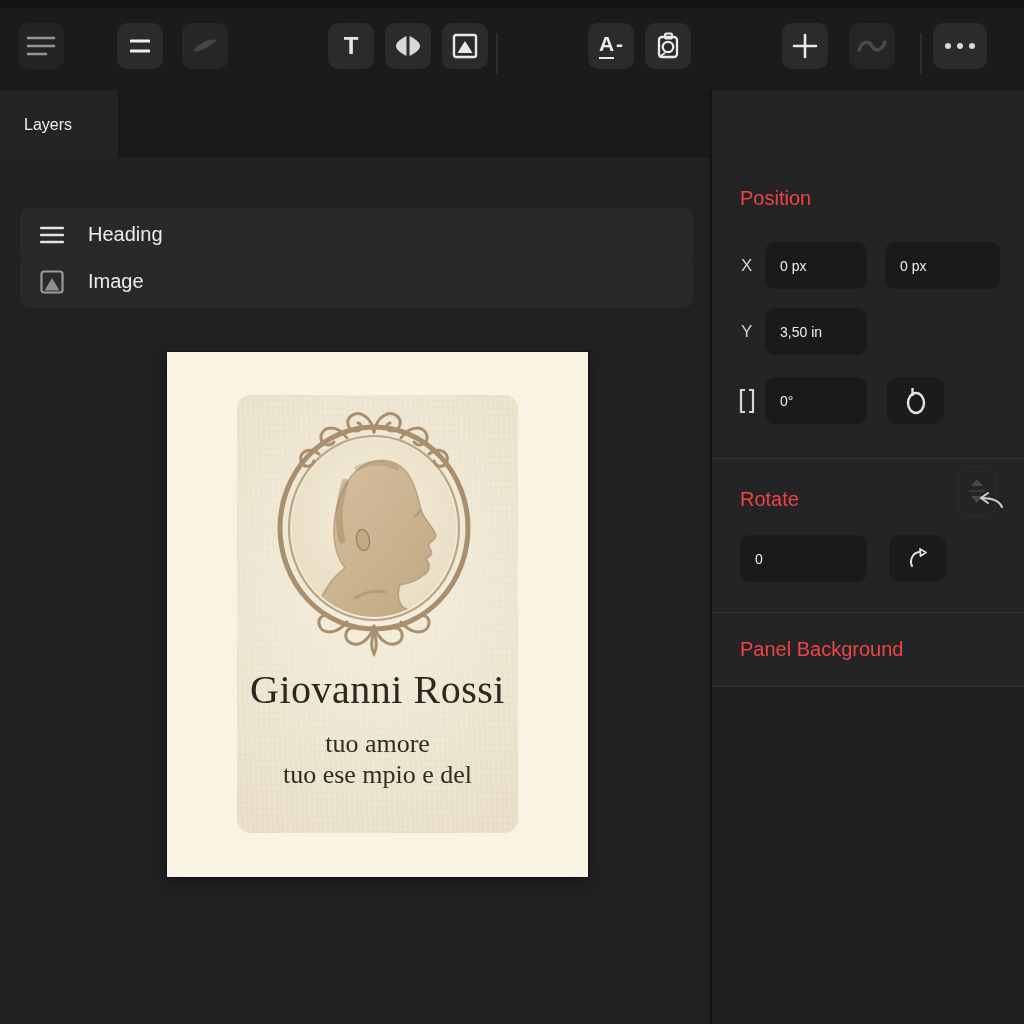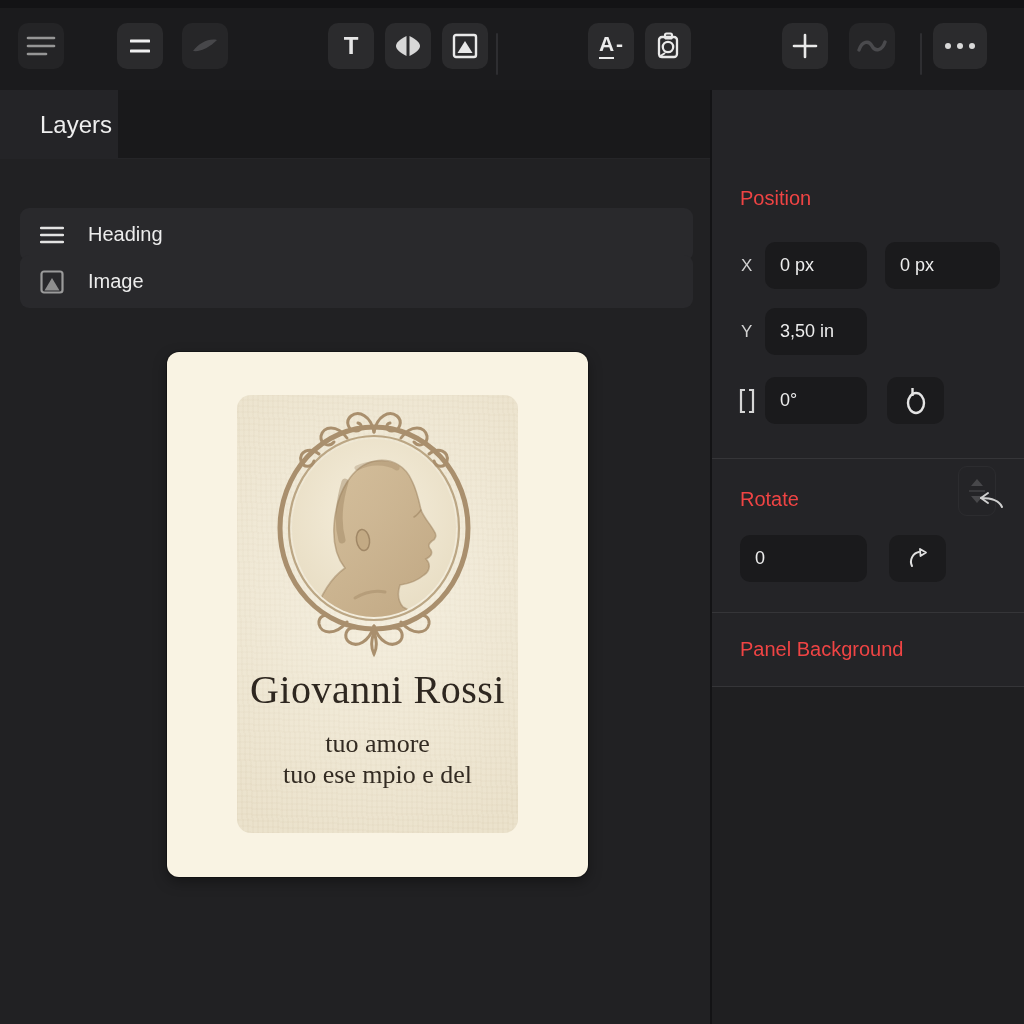--- a/index.html
+++ b/index.html
@@ -24,49 +24,49 @@
   .astyle { display:flex; align-items:flex-start; color:#ececec; font-size:21px; font-weight:bold; line-height:1;}
   .astyle .letter { border-bottom:2.5px solid #ececec; padding-bottom:3px; }
   .astyle .dash { margin-left:2px; }
   .tdivider { position:absolute; top:25px; width:2px; height:42px; background:#2e2e31; border-radius:1px; }
   .dots { display:flex; gap:6px; }
   .dots i { width:6px; height:6px; border-radius:50%; background:#d9d9d9; }
   
   .strip-left { position:absolute; left:0; top:90px; width:710px; height:69px; background:#19191b; border-bottom:1px solid #252528; }
   .tab-layers {
     position:absolute; left:0; top:0; width:118px; height:69px; background:#242427;
-    display:flex; align-items:center; padding-left:40px; font-size:24px; color:#eeeeee;
+    display:flex; align-items:center; padding-left:24px; font-size:16px; color:#eeeeee;
   }
   .right-panel { position:absolute; left:710px; top:90px; width:314px; height:934px; background:#242427; border-left:2px solid #131315; }
   .rp-header { position:absolute; left:0; top:0; width:100%; height:69px; border-bottom:1px solid #3a3a3d;
     display:flex; align-items:center; padding-left:28px; font-size:20px; font-weight:500; color:#f0f0f0; }
   .rp-heading { position:absolute; left:28px; font-size:20px; font-weight:500; color:#ef4444; }
   .rp-divider { position:absolute; left:0; width:100%; height:1px; background:#353538; }
   .rowlabel { position:absolute; font-size:17px; color:#d2d2d2; }
   .field {
     position:absolute; height:47px; border-radius:10px; background:#1a1a1c;
-    display:flex; align-items:center; padding-left:15px; font-size:18px; color:#ededed;text-align:right;
+    display:flex; align-items:center; padding-left:15px; font-size:14px; color:#ededed;text-align:right;
   }
   .sq-btn { position:absolute; width:57px; height:47px; border-radius:10px; background:#1b1b1d;
     display:flex; align-items:center; justify-content:center; }
   .stepper { position:absolute; left:246px; top:376px; width:38px; height:50px; border:1.5px solid #2c2c2f; border-radius:9px;
     display:flex; flex-direction:column; align-items:center; justify-content:center; gap:4px; }
   .stepper .tri-up { width:0; height:0; border-left:6px solid transparent; border-right:6px solid transparent; border-bottom:7px solid #47474a; }
   .stepper .tri-dn { width:0; height:0; border-left:6px solid transparent; border-right:6px solid transparent; border-top:7px solid #47474a; }
   .stepper .mid { width:16px; height:1.5px; background:#39393c; }
   .rp-bottom { position:absolute; left:0; top:597px; width:100%; height:337px; background:#1f1f21; }
   
   .layer-row {
     position:absolute; left:20px; width:673px; height:53px; border-radius:9px; background:#29292c;
     display:flex; align-items:center; padding-left:20px; gap:24px;
   }
   .layer-row .label { font-size:20px; color:#ececec; }
   
   .card {
-    position:absolute; left:167px; top:352px; width:421px; height:525px; border-radius:12px;
+    position:absolute; left:167px; top:352px; width:421px; height:525px; border-radius:0;
     background:#f9f3e3; box-shadow:0 0 0 1px rgba(0,0,0,0.28), 0 5px 14px rgba(0,0,0,0.35);padding-left:23px;
   }
   .inner-panel {
     position:absolute; left:70px; top:43px; width:281px; height:438px; border-radius:14px;
     background:
       radial-gradient(120% 90% at 50% 42%, rgba(255,252,242,0.55), rgba(234,224,200,0) 70%),
       repeating-linear-gradient(88deg, rgba(176,154,116,0.05) 0 2px, rgba(0,0,0,0) 2px 5px),
       repeating-linear-gradient(2deg, rgba(176,154,116,0.045) 0 2px, rgba(0,0,0,0) 2px 6px),
       #ebe2cc;
   }

